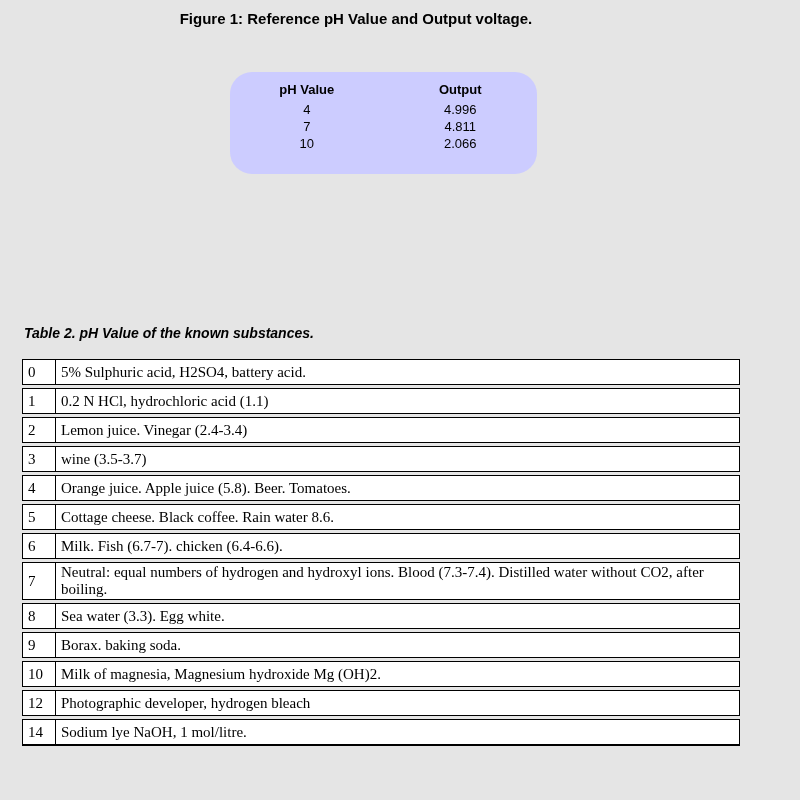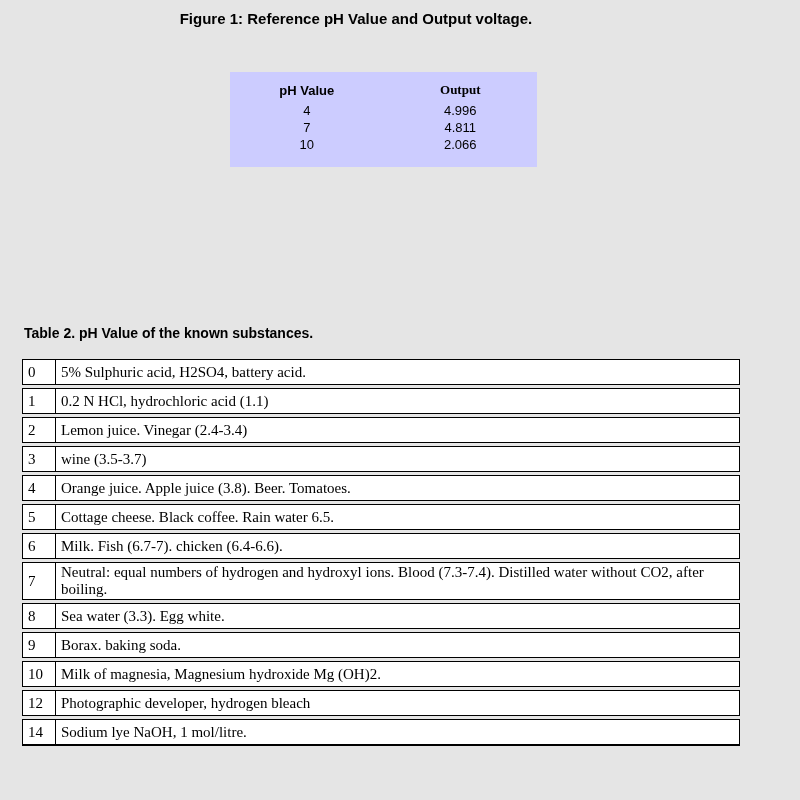--- a/index.html
+++ b/index.html
@@ -25,21 +25,22 @@
     font-family:"Liberation Sans", sans-serif;
   }
 
   
   .ref-table-wrap{
     position:absolute;
     left:230px;
     top:72px;
     width:307px;
     background:#ccccff;
-    padding:8px 0 14px 0;
+    padding:8px 0 22px 0;
+    border-radius:22px;
   }
   .ref-table{
     width:100%;
     border-collapse:collapse;
     font-family:"Liberation Sans", sans-serif;
     font-size:13px;
   }
   .ref-table th{
     font-weight:bold;
     text-align:center;
@@ -50,20 +51,21 @@
     padding:1px 0;
     font-weight:normal;
   }
 
   
   .tbl2-title{
     position:absolute;
     left:24px;
     top:325px;
     font-weight:bold;
+    font-style:italic;
     font-size:14px;
     font-family:"Liberation Sans", sans-serif;
   }
 
   
   .ph-table{
     position:absolute;
     left:22px;
     top:356px;
     width:718px;
@@ -96,21 +98,21 @@
 
 <div class="page">
 
   <div class="fig-title">Figure 1: Reference pH Value and Output voltage.</div>
 
   <div class="ref-table-wrap">
     <table class="ref-table">
       <thead>
         <tr>
           <th style="width:50%;">pH Value</th>
-          <th style="width:50%;font-family:Liberation Serif, serif;">Output</th>
+          <th style="width:50%;">Output</th>
         </tr>
       </thead>
       <tbody>
         <tr>
           <td>4</td>
           <td>4.996</td>
         </tr>
         <tr>
           <td>7</td>
           <td>4.811</td>
@@ -138,25 +140,25 @@
       <tr>
         <td class="ph">2</td>
         <td class="desc">Lemon juice. Vinegar (2.4-3.4)</td>
       </tr>
       <tr>
         <td class="ph">3</td>
         <td class="desc">wine (3.5-3.7)</td>
       </tr>
       <tr>
         <td class="ph">4</td>
-        <td class="desc">Orange juice. Apple juice (3.8). Beer. Tomatoes.</td>
+        <td class="desc">Orange juice. Apple juice (5.8). Beer. Tomatoes.</td>
       </tr>
       <tr>
         <td class="ph">5</td>
-        <td class="desc">Cottage cheese. Black coffee. Rain water 6.5.</td>
+        <td class="desc">Cottage cheese. Black coffee. Rain water 8.6.</td>
       </tr>
       <tr>
         <td class="ph">6</td>
         <td class="desc">Milk. Fish (6.7-7). chicken (6.4-6.6).</td>
       </tr>
       <tr>
         <td class="ph">7</td>
         <td class="desc">Neutral: equal numbers of hydrogen and hydroxyl ions. Blood (7.3-7.4). Distilled water without CO2, after boiling.</td>
       </tr>
       <tr>

